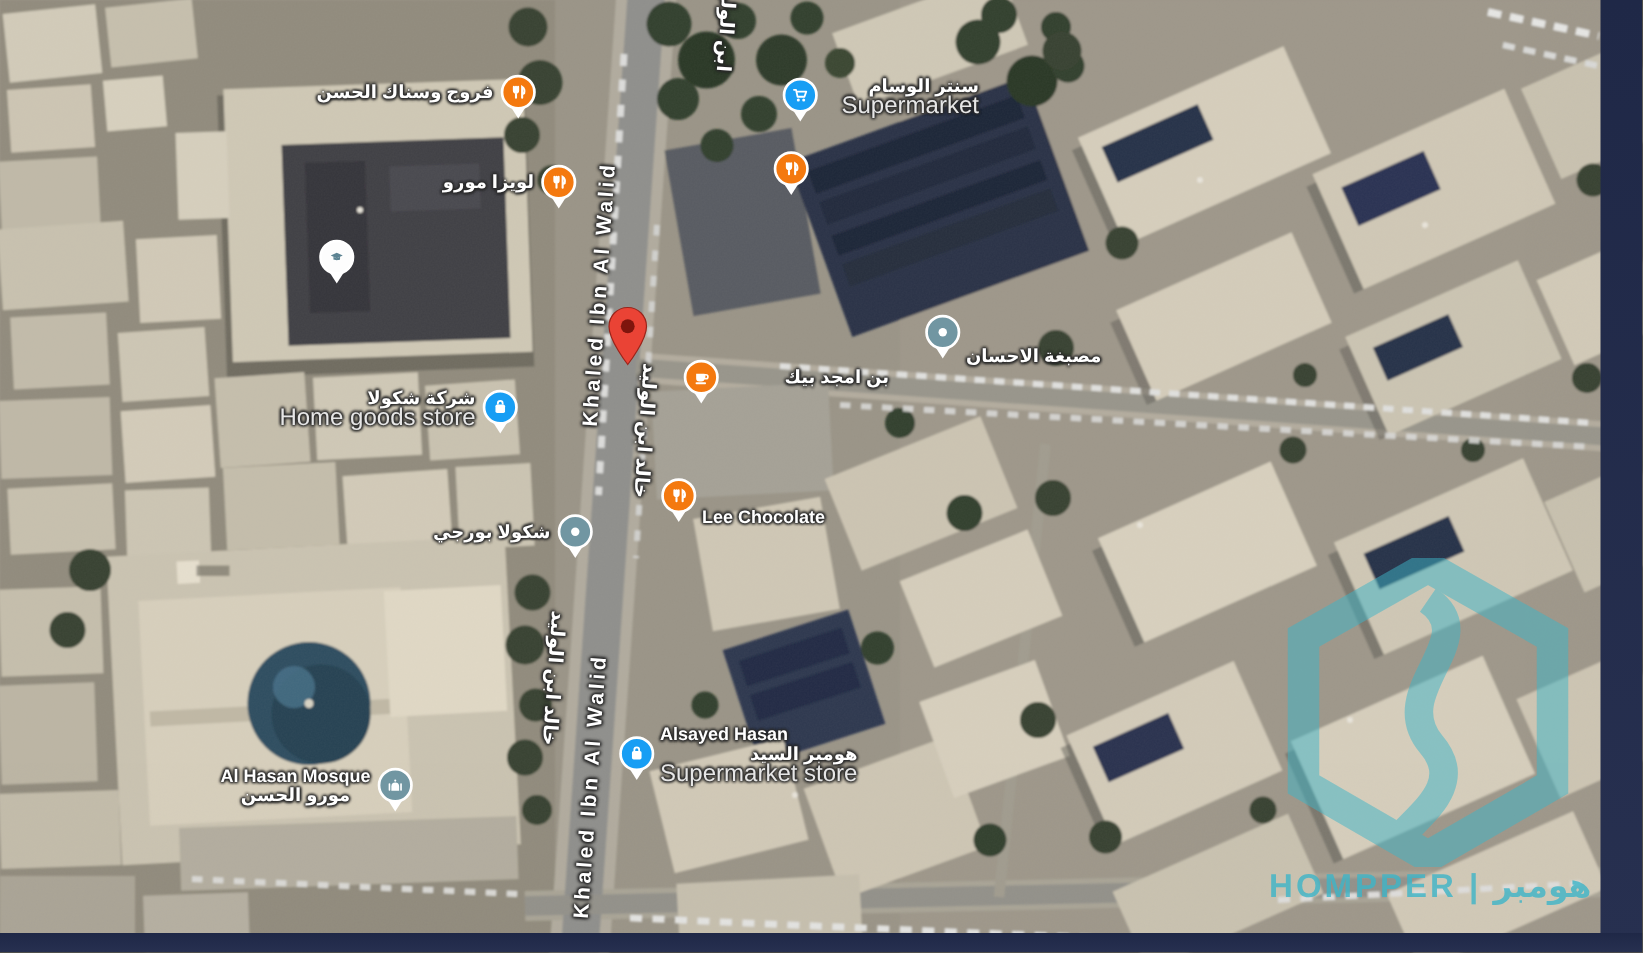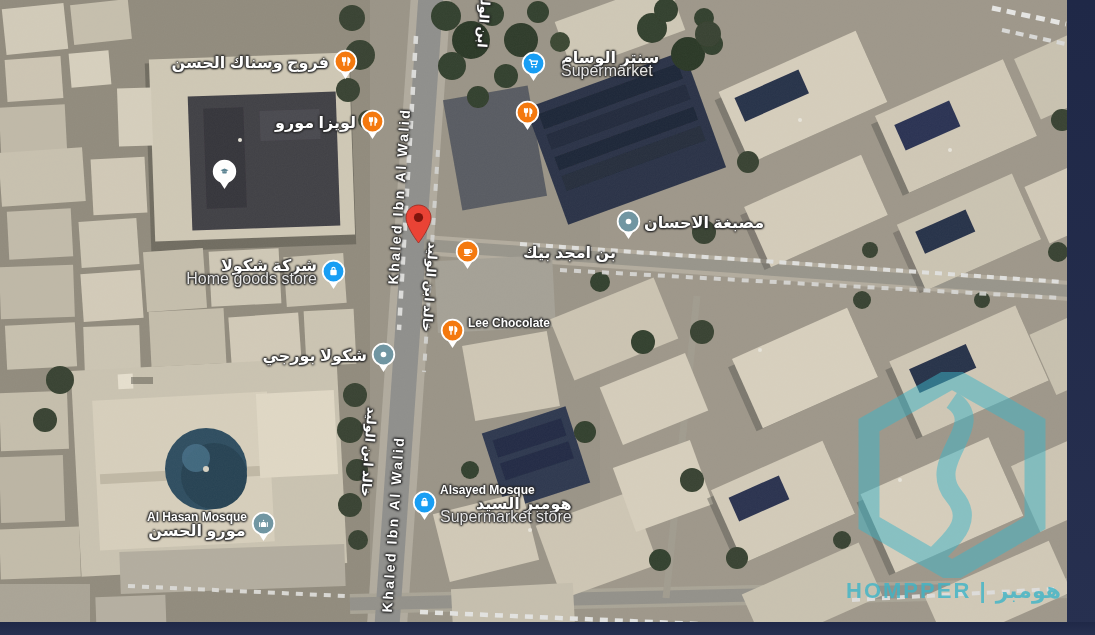--- a/index.html
+++ b/index.html
@@ -9,21 +9,21 @@
   .layer{position:absolute;inset:0;z-index:5;}
   .pin{position:absolute;z-index:6;}
   .pin svg{display:block;}
   .dest-pin{position:absolute;z-index:9;}
   .poi-label{position:absolute;z-index:7;white-space:nowrap;line-height:13px;
     text-shadow:0 0 2px rgba(42,42,42,.95),0 0 2px rgba(42,42,42,.9),
       0 1px 2px rgba(42,42,42,.9),0 -1px 2px rgba(42,42,42,.9),
       1px 0 2px rgba(42,42,42,.9),-1px 0 2px rgba(42,42,42,.9);}
   .poi-label.left{text-align:right;}
   .ln{display:block;}
-  .ln.ar{font-size:16px;font-weight:700;color:#fff;}
+  .ln.ar{font-size:12px;font-weight:700;color:#fff;}
   .ln.en{font-size:12px;font-weight:700;color:#fff;}
   .ln.cat{font-size:16px;font-weight:400;color:#e6e6e6;}
   .street-label{position:absolute;z-index:4;white-space:nowrap;color:#fff;font-weight:700;
     text-shadow:0 0 3px rgba(40,40,40,1),0 1px 2px rgba(40,40,40,.95),0 -1px 2px rgba(40,40,40,.95),
       1px 0 2px rgba(40,40,40,.95),-1px 0 2px rgba(40,40,40,.95);}
   .street-label.en{font-size:14px;letter-spacing:2.5px;}
   .street-label.ar{font-size:13px;letter-spacing:1px;}
   .letterbox{position:absolute;z-index:10;background:linear-gradient(180deg,#1f2847,#273050);}
   .letterbox.right{top:0;right:0;width:28px;height:100%;}
   .letterbox.bottom{left:0;bottom:0;width:100%;height:13px;}
@@ -341,21 +341,21 @@
       </div>
       <div class="pin" style="left: 615.5px; top: 209px;">
         <svg width="25" height="31" viewBox="0 0 25 31">
           <path d="M12.5 30 L8 23 H17 Z" fill="#fff"></path>
           <circle cx="12.5" cy="12.5" r="10.8" fill="#7196A2" stroke="#fff" stroke-width="1.8"></circle>
           <g transform="translate(6.5,6.5)">
             <circle cx="6" cy="6" r="2.8" fill="#fff"></circle>
           </g>
         </svg>
       </div>
-      <div class="poi-label right" style="left: 644px; top: 222px; transform: translateY(-50%);">
+      <div class="poi-label right" style="left: 644px; top: 238px; transform: translateY(-50%);">
         <span class="ln ar" dir="rtl">مصبغة الاحسان</span>
       </div>
       <div class="pin" style="left: 454.5px; top: 239px;">
         <svg width="25" height="31" viewBox="0 0 25 31">
           <path d="M12.5 30 L8 23 H17 Z" fill="#fff"></path>
           <circle cx="12.5" cy="12.5" r="10.8" fill="#F4790F" stroke="#fff" stroke-width="1.8"></circle>
           <g transform="translate(6.5,6.5)">
             <g fill="#fff">
               <path d="M2.6 3.6h5.6v3.1a2.2 2.2 0 0 1-2.2 2.2H4.8a2.2 2.2 0 0 1-2.2-2.2z"></path>
               <path d="M8.2 4.3h.9a1.35 1.35 0 0 1 0 2.7h-.9z" fill="none" stroke="#fff" stroke-width="1.1"></path>
@@ -388,21 +388,21 @@
           <path d="M12.5 30 L8 23 H17 Z" fill="#fff"></path>
           <circle cx="12.5" cy="12.5" r="10.8" fill="#F4790F" stroke="#fff" stroke-width="1.8"></circle>
           <g transform="translate(6.5,6.5)">
             <g stroke="#fff" stroke-width="1.4" stroke-linecap="round" fill="none">
               <path d="M3.1 2.3v2.6M5.9 2.3v2.6M4.5 2.3v7.4M3.1 4.9a1.4 1.4 0 0 0 2.8 0"></path>
               <path d="M8.6 9.7V2.4c1.3.7 1.9 2.7 1.3 4.3l-1.1.6"></path>
             </g>
           </g>
         </svg>
       </div>
-      <div class="poi-label right" style="left: 468px; top: 323px; transform: translateY(-50%);">
+      <div class="poi-label right" style="left: 468px; top: 345px; transform: translateY(-50%);">
         <span class="ln en">Lee Chocolate</span>
       </div>
       <div class="pin" style="left: 370.5px; top: 342px;">
         <svg width="25" height="31" viewBox="0 0 25 31">
           <path d="M12.5 30 L8 23 H17 Z" fill="#fff"></path>
           <circle cx="12.5" cy="12.5" r="10.8" fill="#7196A2" stroke="#fff" stroke-width="1.8"></circle>
           <g transform="translate(6.5,6.5)">
             <circle cx="6" cy="6" r="2.8" fill="#fff"></circle>
           </g>
         </svg>
@@ -416,21 +416,21 @@
           <circle cx="12.5" cy="12.5" r="10.8" fill="#189EF4" stroke="#fff" stroke-width="1.8"></circle>
           <g transform="translate(6.5,6.5)">
             <g>
               <rect x="2.8" y="4.2" width="6.4" height="5.6" rx="1.1" fill="#fff"></rect>
               <path d="M4.4 4.2V3.4a1.6 1.6 0 0 1 3.2 0v.8" fill="none" stroke="#fff" stroke-width="1.2"></path>
             </g>
           </g>
         </svg>
       </div>
       <div class="poi-label right" style="left: 440px; top: 503px; transform: translateY(-50%);">
-        <span class="ln en">Alsayed Mosque</span>
+        <span class="ln en">Alsayed Hasan</span>
         <span class="ln ar" dir="rtl">هومبر السيد</span>
         <span class="ln cat">Supermarket store</span>
       </div>
       <div class="pin" style="left: 250.5px; top: 511px;">
         <svg width="25" height="31" viewBox="0 0 25 31">
           <path d="M12.5 30 L8 23 H17 Z" fill="#fff"></path>
           <circle cx="12.5" cy="12.5" r="10.8" fill="#7196A2" stroke="#fff" stroke-width="1.8"></circle>
           <g transform="translate(6.5,6.5)">
             <g fill="#fff">
               <path d="M3.4 6.8a2.6 2.6 0 0 1 5.2 0V9.6H3.4z"></path>

